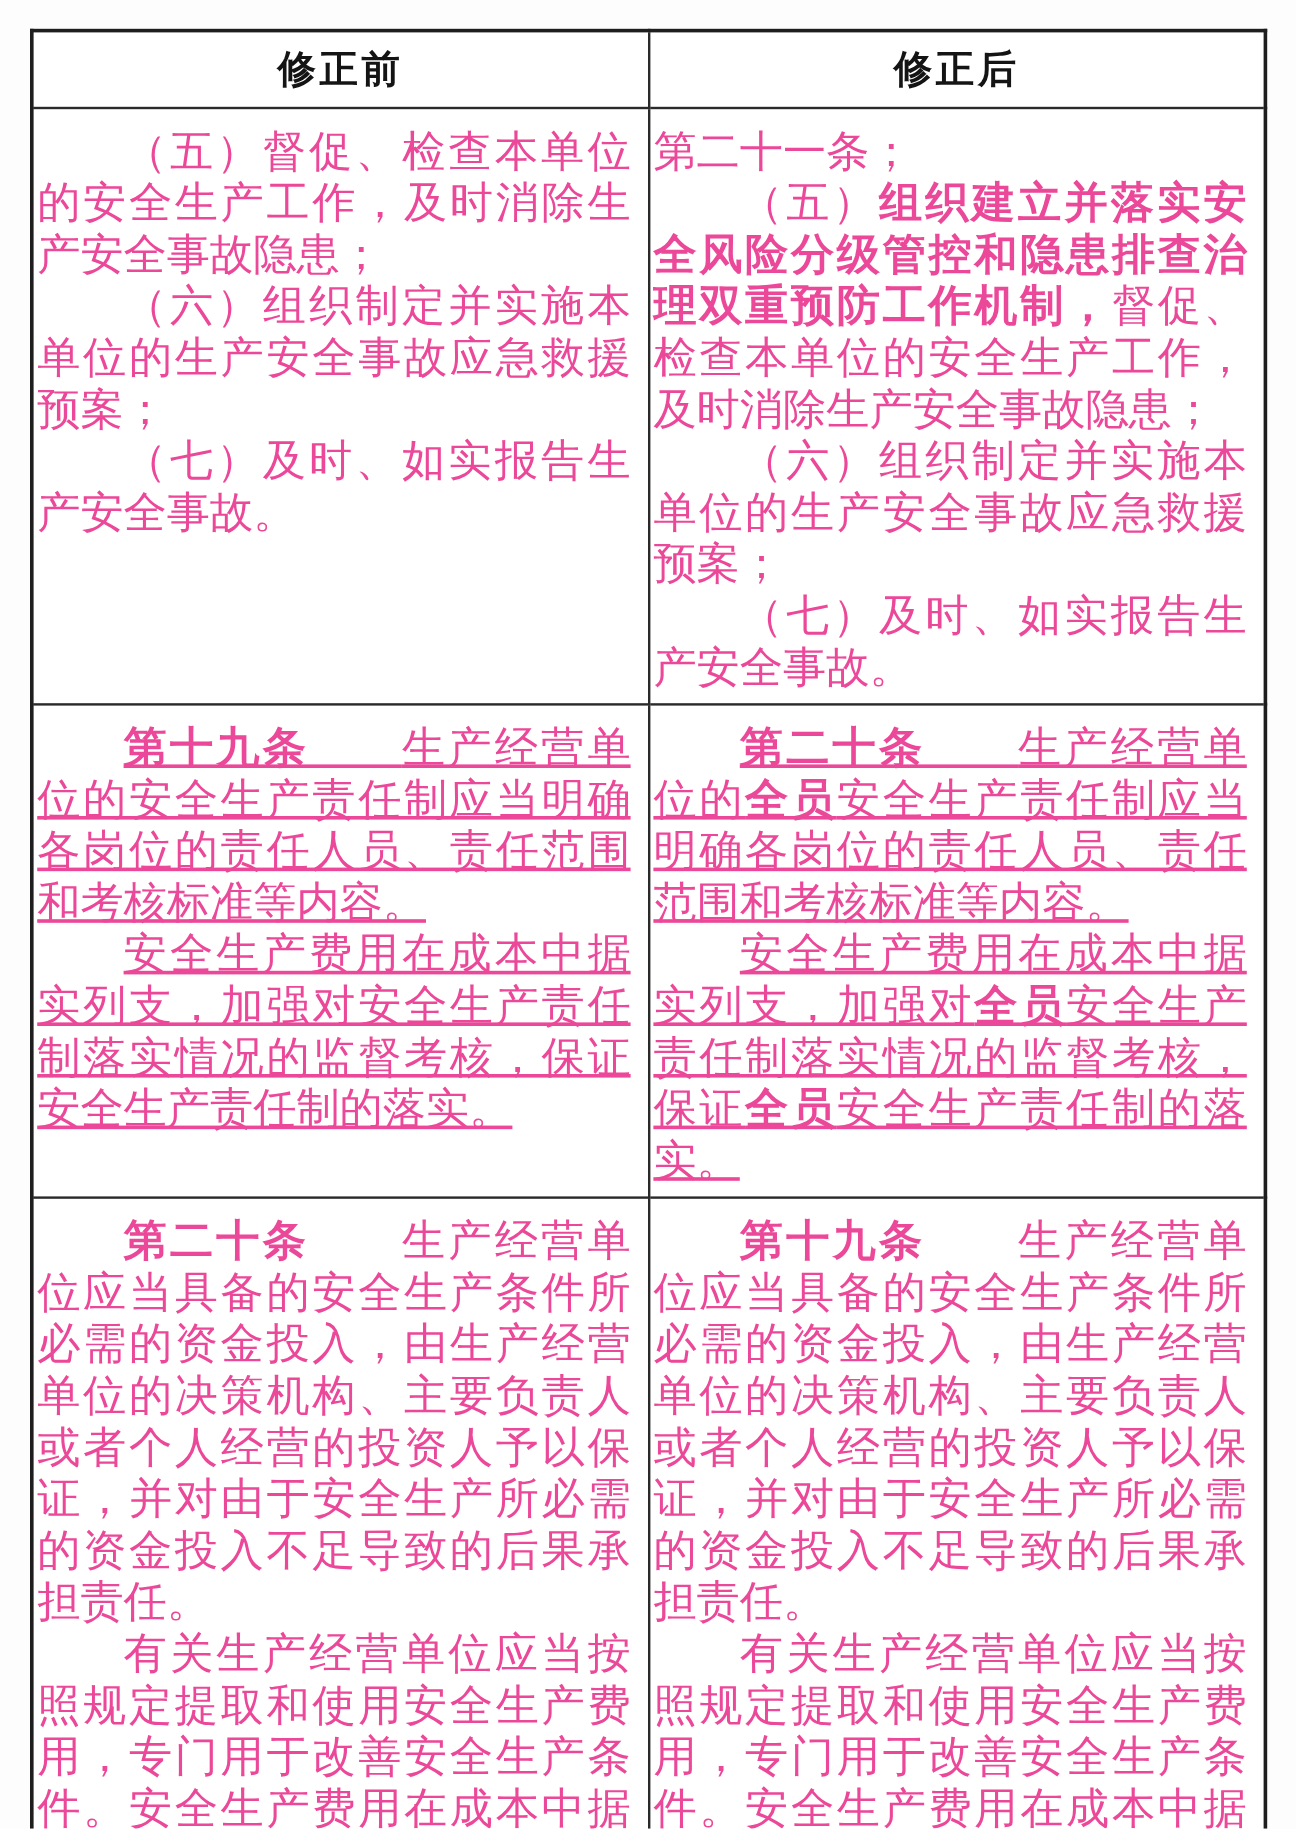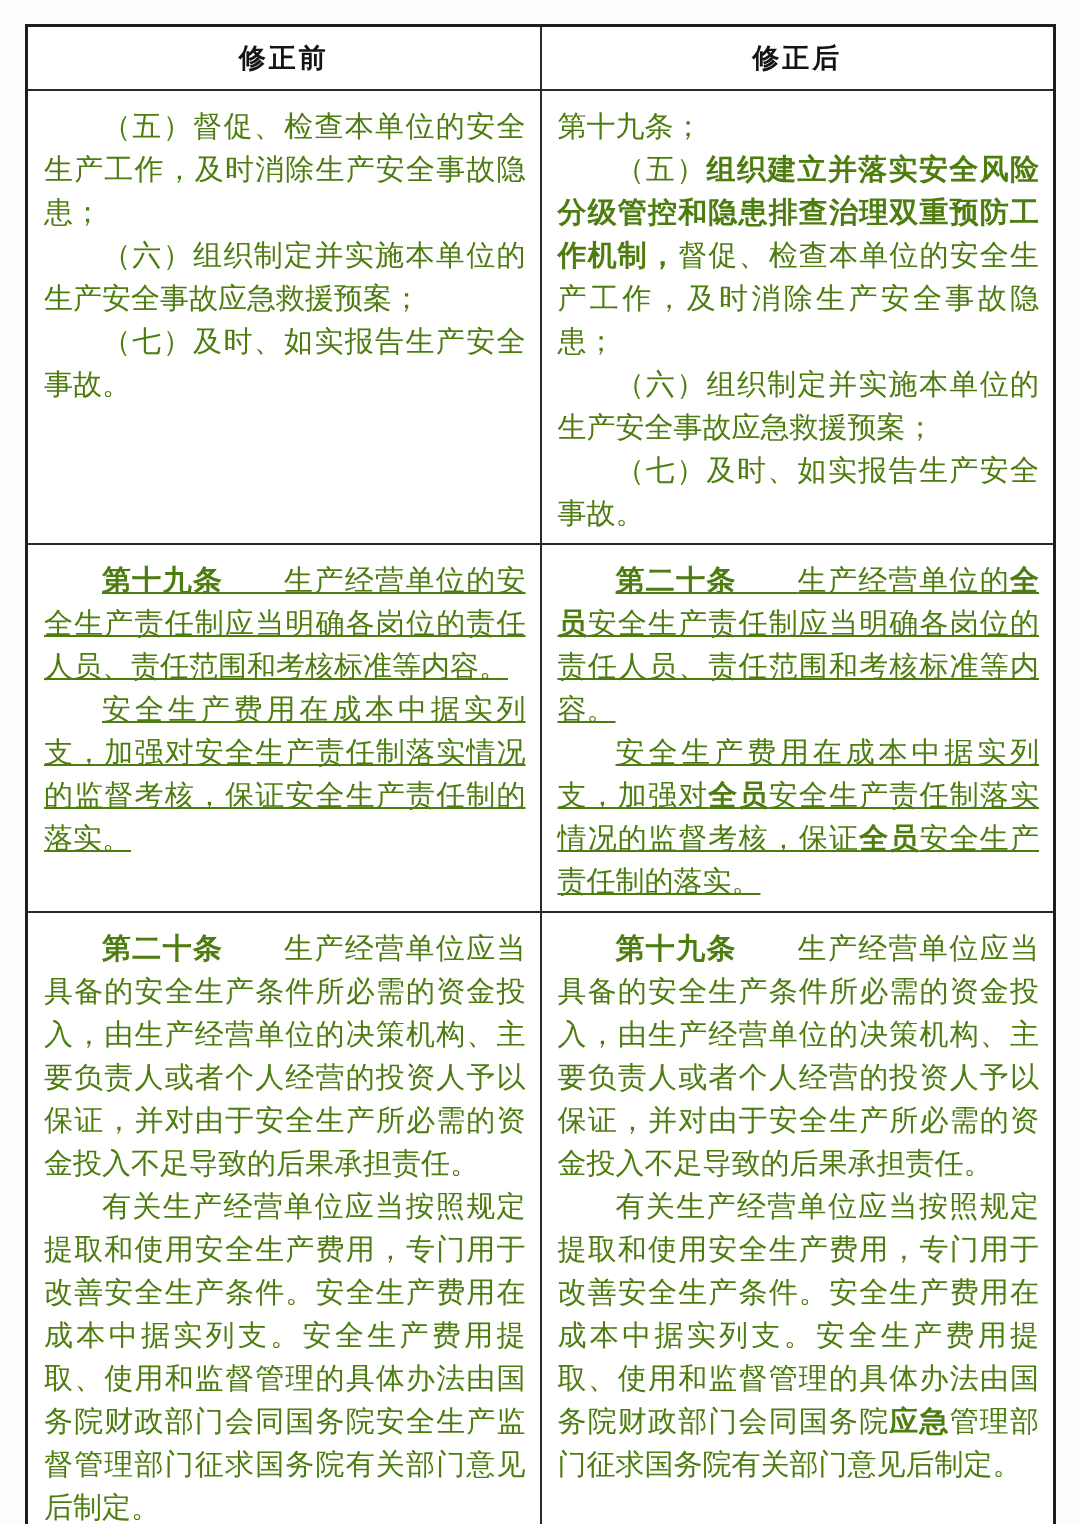--- a/index.html
+++ b/index.html
@@ -22,35 +22,35 @@
     margin: 24px 0 0 25px;
     background: #ffffff;
     border: 3px solid #1e1e1e;
   }
   .cmp-table col { width: 50%; }
   .cmp-table th {
     height: 64px;
     border: 2px solid #2a2a2a;
     font-family: "DejaVu Sans", sans-serif;
     font-weight: 700;
-    font-size: 27px;
+    font-size: 32px;
     letter-spacing: 3px;
     color: #141414;
     text-align: center;
     vertical-align: middle;
     padding: 0;
   }
   .cmp-table td {
     border: 2px solid #2a2a2a;
     vertical-align: top;
-    padding: 14px 14px 8px 16px;
+    padding: 14px 14px 8px 3px;
     font-family: "DejaVu Serif", serif;
-    font-size: 29px;
+    font-size: 36px;
     line-height: 43px;
-    color: #4d7c0f;
+    color: #ec4899;
     text-align: justify;
   }
   
   .cmp-table tbody tr:nth-child(1) td { height: 438px; }
   .cmp-table tbody tr:nth-child(2) td { height: 352px; text-decoration: underline; }
   .cmp-table tbody tr:nth-child(3) td { height: 626px; }
   .cmp-table td p {
     margin: 0;
     padding: 0;
     text-indent: 2em;
@@ -79,21 +79,21 @@
       </tr>
     </thead>
     <tbody>
         <tr>
           <td>
             <p><span>（五）督促、检查本单位的安全生产工作，及时消除生产安全事故隐患；</span></p>
             <p><span>（六）组织制定并实施本单位的生产安全事故应急救援预案；</span></p>
             <p><span>（七）及时、如实报告生产安全事故。</span></p>
           </td>
           <td>
-            <p class="no-indent"><span>第十九条；</span></p>
+            <p class="no-indent"><span>第二十一条；</span></p>
             <p><span>（五）</span><span class="b">组织建立并落实安全风险分级管控和隐患排查治理双重预防工作机制，</span><span>督促、检查本单位的安全生产工作，及时消除生产安全事故隐患；</span></p>
             <p><span>（六）组织制定并实施本单位的生产安全事故应急救援预案；</span></p>
             <p><span>（七）及时、如实报告生产安全事故。</span></p>
           </td>
         </tr>
         <tr>
           <td>
             <p><span class="b">第十九条　　</span><span>生产经营单位的安全生产责任制应当明确各岗位的责任人员、责任范围和考核标准等内容。</span></p>
             <p><span>安全生产费用在成本中据实列支，加强对安全生产责任制落实情况的监督考核，保证安全生产责任制的落实。</span></p>
           </td>

